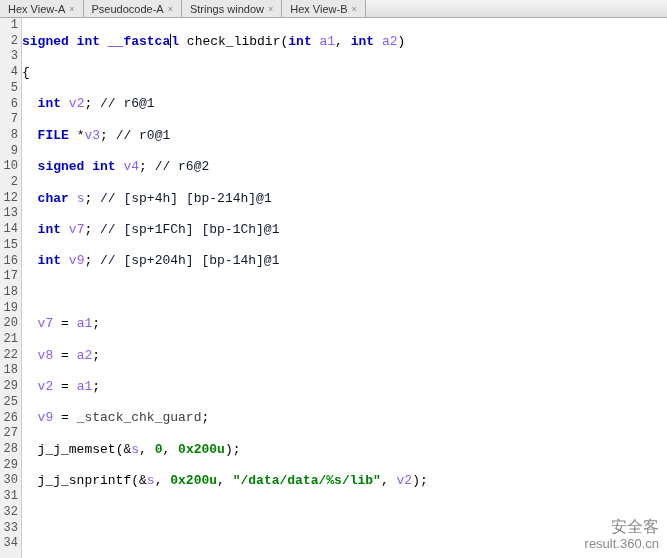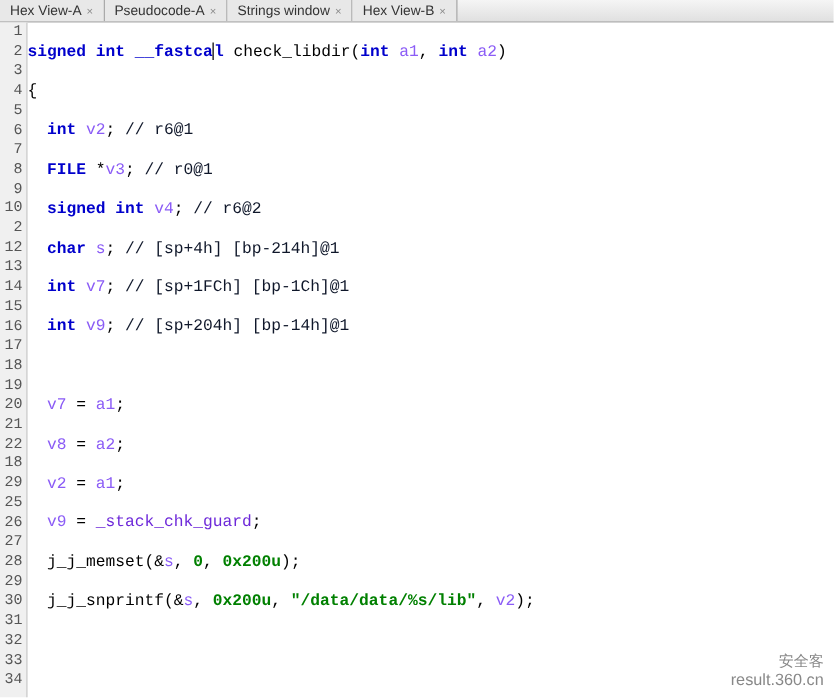--- a/index.html
+++ b/index.html
@@ -57,40 +57,40 @@
     bottom: 0;
     line-height: 15.7px;
     white-space: pre;
     color: #000;
   }
   .line { height: 15.7px; }
   .k  { color: #0000cc; font-weight: bold; margin-top: 28px; }   
   .ty { color: #0000cc; font-weight: bold; }   
   .fn { color: #000; }                        
   .id { color: #8b5cf6; }                       
-  .gl { color: #6d28d9; }                       
+  .gl { color: #404040; }                       
   .nm { color: #008000; font-weight: bold; }   
   .st { color: #008000; font-weight: bold; }   
   .cm { color: #0f172a; }
   .caret {
     position: absolute;
     width: 1px; height: 14px;
     background: #000;
   }
   .watermark {
     position: absolute;
     right: 8px;
     bottom: 6px;
     font-family: Arial, sans-serif;
     font-size: 13px;
     color: #888;
     text-align: right;
     line-height: 1.2;
   }
-  .watermark .cn { font-size: 12px; }
+  .watermark .cn { font-size: 16px; }
 </style>
 </head>
 <body>
 
 <div class="tabs">
   <div class="tab">
       <span>Hex View-A</span>
       <span class="tab-x">×</span>
     </div>
   <div class="tab">

